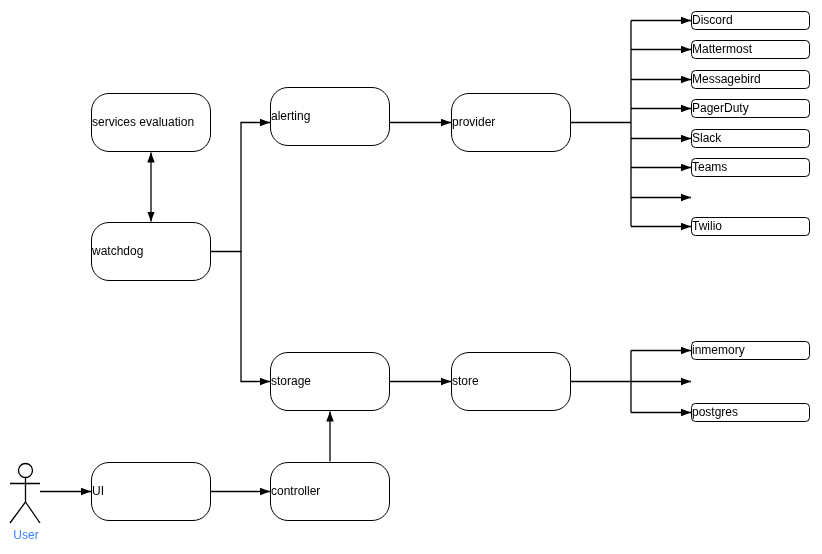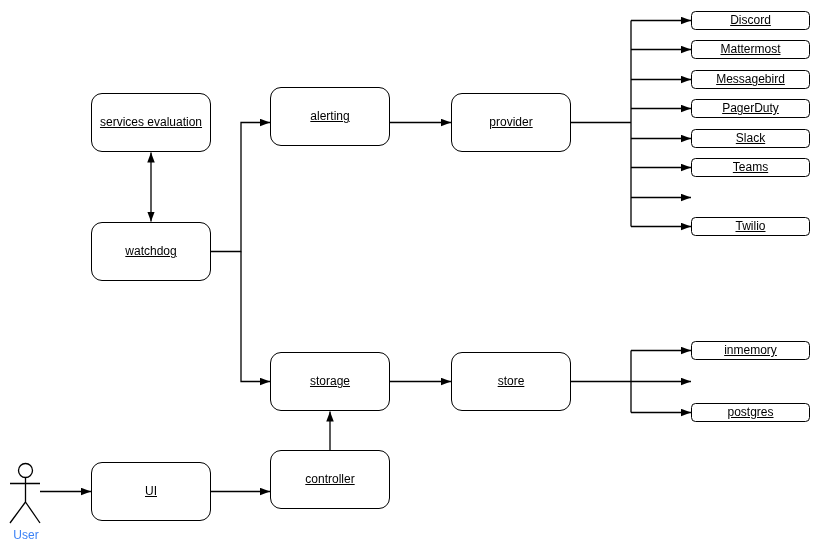--- a/index.html
+++ b/index.html
@@ -3,24 +3,24 @@
 <meta charset="utf-8">
 <style>
   html,body{margin:0;padding:0;background:#ffffff;}
   .canvas{
     position:relative;width:822px;height:554px;background:#ffffff;
     font-family:"Liberation Sans",sans-serif;color:#000000;overflow:hidden;
   }
   svg.wires{position:absolute;left:0;top:0;width:822px;height:554px;}
   .node{
     position:absolute;box-sizing:border-box;background:#ffffff;
-    border:1.3px solid #000000;display:flex;align-items:center;justify-content:center;
-    text-align:center;font-size:12px;line-height:1.2;text-decoration:underline;
+    border:1.3px solid #000000;display:flex;align-items:center;justify-content:flex-start;
+    text-align:center;font-size:12px;line-height:1.2;
   }
-  .big{width:120px;height:59px;border-radius:11px;}
+  .big{width:120px;height:59px;border-radius:18px;}
   .leaf{left:691px;width:119px;height:19px;border-radius:4.5px;}
   .actor-label{
     position:absolute;left:4px;top:528px;width:44px;text-align:center;
     font-size:12px;color:#3b82f6;
   }
 </style>
 </head>
 <body>
 
 <div class="canvas">
@@ -90,21 +90,21 @@
   </div>
 
   <div class="node big" style="left:451px;top:352px">
     <span>store</span>
   </div>
 
   <div class="node big" style="left:91px;top:462px">
     <span>UI</span>
   </div>
 
-  <div class="node big" style="left:270px;top:450px">
+  <div class="node big" style="left:270px;top:462px">
     <span>controller</span>
   </div>
 
   <div class="node leaf" style="top:11px">
     <span>Discord</span>
   </div>
   <div class="node leaf" style="top:40px">
     <span>Mattermost</span>
   </div>
   <div class="node leaf" style="top:70px">

